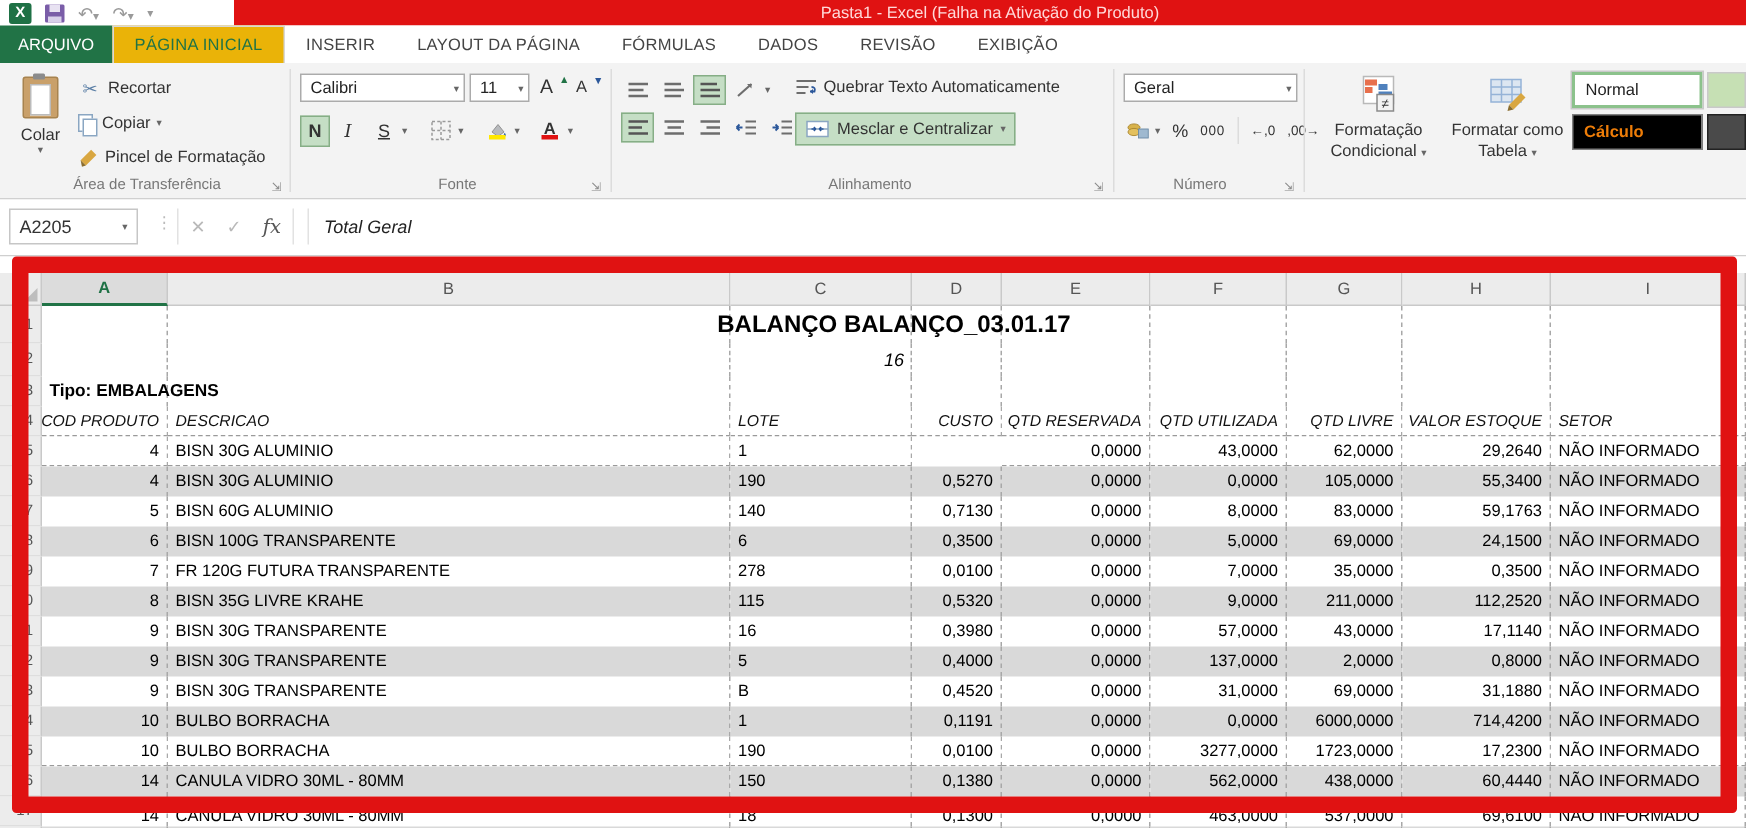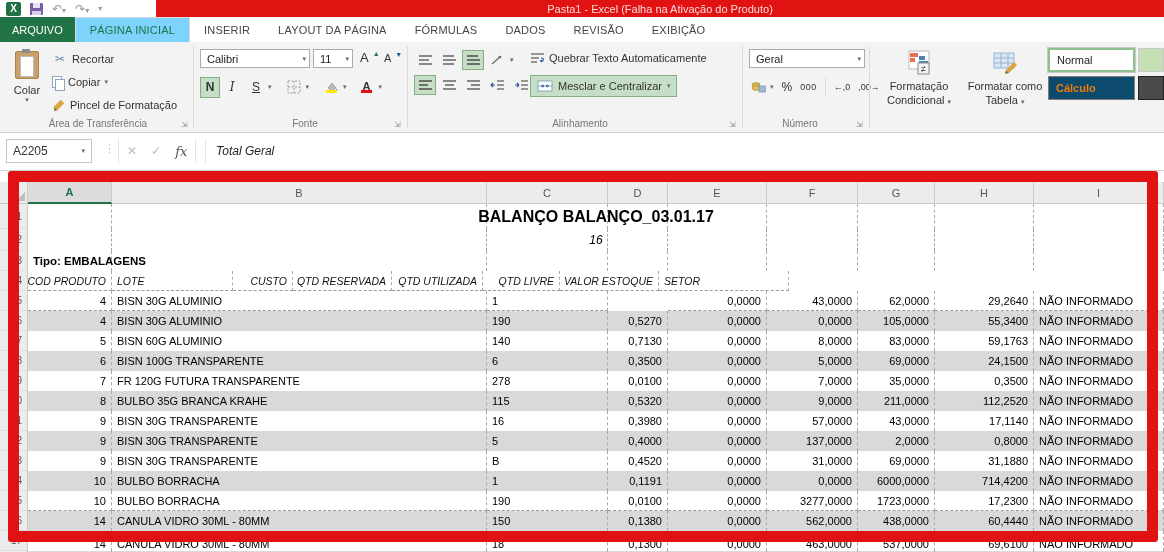--- a/index.html
+++ b/index.html
@@ -17,21 +17,21 @@
   .undo-redo{color:#9a9a9a;font-size:12px;line-height:1;}
   .qat-caret{color:#9a9a9a;font-size:8px;}
   .titlebar-red{position:absolute;left:156px;top:0;width:1008px;height:17px;background:#e01212;
                 display:flex;align-items:center;justify-content:center;}
   .titlebar-red span{color:#ffd9d9;font-size:11px;white-space:nowrap;}
 
   
   .tabstrip{position:absolute;left:0;top:17px;width:1164px;height:25px;background:#fff;display:flex;align-items:stretch;}
   .tab-file{background:#217346;color:#fff;font-size:11px;display:flex;align-items:center;padding:0 12px;}
   .tab{font-size:11px;color:#444;display:flex;align-items:center;padding:0 14px;letter-spacing:.2px;}
-  .tab.active{color:#217346;background:#7dd3fc;border:1px solid #d8d8d8;border-bottom:none;}
+  .tab.active{color:#217346;background:#eab308;border:1px solid #d8d8d8;border-bottom:none;}
 
   
   .ribbon{position:absolute;left:0;top:42px;width:1164px;height:91px;background:#f3f3f3;border-bottom:1px solid #d0d0d0;box-sizing:border-box;}
   .rb-divider{position:absolute;top:4px;bottom:4px;width:1px;background:#dcdcdc;}
   .grouplabel{position:absolute;bottom:3px;font-size:10px;color:#777;text-align:center;}
   .launcher{position:absolute;bottom:3px;width:9px;height:9px;color:#8a8a8a;font-size:8px;line-height:9px;}
 
   .btn{display:flex;align-items:center;gap:4px;font-size:11px;color:#333;}
   .caret{font-size:7px;color:#666;}
 
@@ -385,21 +385,21 @@
       </svg>
       <div><span>Formatar como</span><br>
            <span>Tabela</span> <span class="caret">▾</span></div>
     </div>
     <div class="gal">
       <div style="display:flex;text-align:center;">
         <div class="style-cell" style="background:#fff;border:2px solid #8cc28c;outline:1px solid #c9c9c9;color:#222;">Normal</div>
         <div style="width:26px;height:24px;background:#c6e0b4;border:1px solid #c9c9c9;box-sizing:border-box;margin-left:3px;"></div>
       </div>
       <div style="display:flex;margin-top:4px;">
-        <div class="style-cell" style="background:#0c4a6e;border:1px solid #7f7f7f;color:#ee7d08;font-weight:bold;">Cálculo</div>
+        <div class="style-cell" style="background:#000000;border:1px solid #7f7f7f;color:#ee7d08;font-weight:bold;">Cálculo</div>
         <div style="width:26px;height:24px;background:#4a4a4a;border:1px solid #222;box-sizing:border-box;margin-left:3px;"></div>
       </div>
     </div>
   </div>
 
   <div class="fbar">
     <div class="namebox">
       <span>A2205</span>
       <span class="caret">▾</span>
     </div>
@@ -463,20 +463,21 @@
           <div class="cell num" style="width: 99px;"></div>
           <div class="cell num" style="width: 91px;"></div>
           <div class="cell num" style="width: 77px;"></div>
           <div class="cell num" style="width: 99px;"></div>
           <div class="cell" style="width: 130px;"></div>
           <div class="tipo">Tipo: EMBALAGENS</div>
         </div>
         <div class="xrow hdr-italic" style="height: 20px;">
           <div class="rownum">4</div>
           <div class="cell num pbreak" style="width: 84px; text-align: right;">COD PRODUTO</div>
+          <div class="cell pbreak" style="width: 375px;">DESCRICAO</div>
           <div class="cell pbreak" style="width: 121px;">LOTE</div>
           <div class="cell num pbreak" style="width: 60px;">CUSTO</div>
           <div class="cell num pbreak" style="width: 99px;">QTD RESERVADA</div>
           <div class="cell num pbreak" style="width: 91px;">QTD UTILIZADA</div>
           <div class="cell num pbreak" style="width: 77px;">QTD LIVRE</div>
           <div class="cell num pbreak" style="width: 99px;">VALOR ESTOQUE</div>
           <div class="cell pbreak" style="width: 130px;">SETOR</div>
         </div>
         <div class="xrow" style="height: 20px;">
           <div class="rownum">5</div>
@@ -534,21 +535,21 @@
           <div class="cell num" style="width: 60px;">0,0100</div>
           <div class="cell num" style="width: 99px;">0,0000</div>
           <div class="cell num" style="width: 91px;">7,0000</div>
           <div class="cell num" style="width: 77px;">35,0000</div>
           <div class="cell num" style="width: 99px;">0,3500</div>
           <div class="cell" style="width: 130px;">NÃO INFORMADO</div>
         </div>
         <div class="xrow" style="height: 20px;">
           <div class="rownum">10</div>
           <div class="cell num gray" style="width: 84px;">8</div>
-          <div class="cell gray" style="width: 375px;">BULBO 35G BRANCA KRAHE</div>
+          <div class="cell gray" style="width: 375px;">BISN 35G LIVRE KRAHE</div>
           <div class="cell gray" style="width: 121px;">115</div>
           <div class="cell num gray" style="width: 60px;">0,5320</div>
           <div class="cell num gray" style="width: 99px;">0,0000</div>
           <div class="cell num gray" style="width: 91px;">9,0000</div>
           <div class="cell num gray" style="width: 77px;">211,0000</div>
           <div class="cell num gray" style="width: 99px;">112,2520</div>
           <div class="cell gray" style="width: 130px;">NÃO INFORMADO</div>
         </div>
         <div class="xrow" style="height: 20px;">
           <div class="rownum">11</div>

